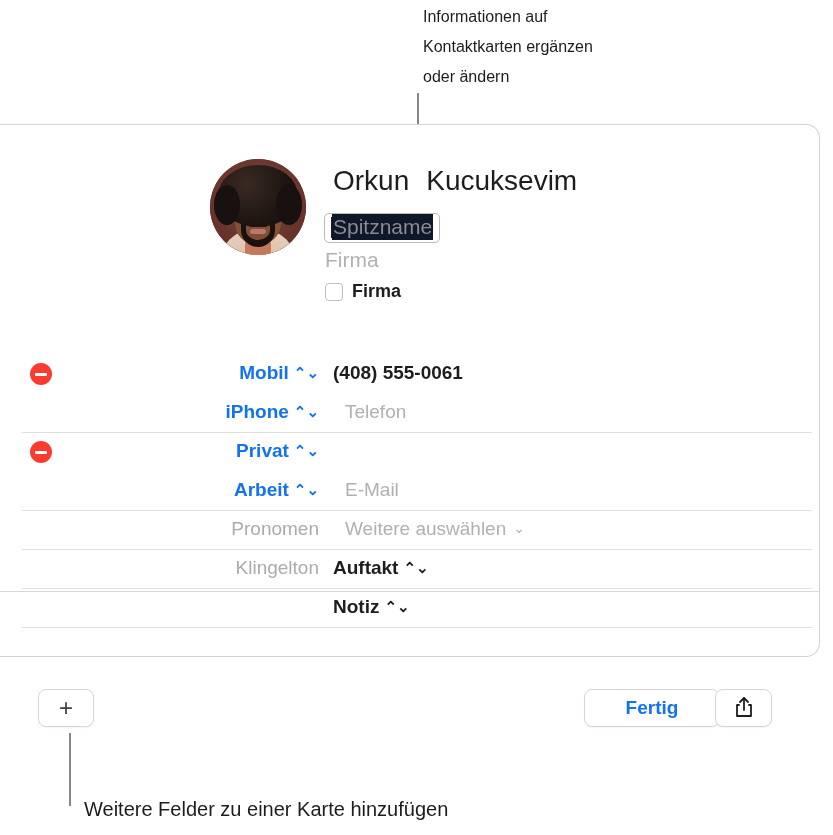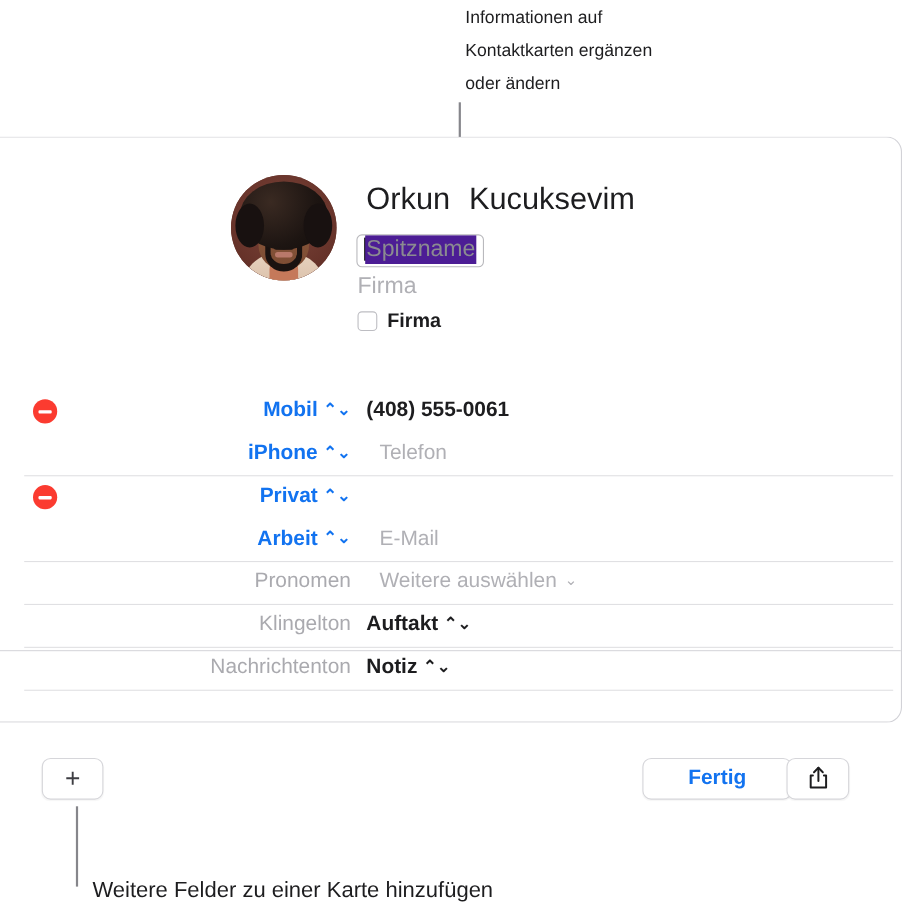--- a/index.html
+++ b/index.html
@@ -172,21 +172,21 @@
   .nickname-field .caret {
     display: inline-block;
     width: 2px; height: 21px;
     background: #1d1d1f;
     vertical-align: -4px;
     margin-right: -1px;
   }
   .nickname-field .sel {
     font-size: 21px;
     color: #8b8b90;
-    background: #4c1d95;
+    background: #0f172a;
     padding: 1px 1px 2px 1px;
   }
 
   .firma-placeholder {
     position: absolute;
     left: 337px; top: 123px;
     font-size: 21px;
     color: #b0b0b5;
   }
 
@@ -394,21 +394,20 @@
       </div>
 
       <div class="row">
         <span class="sepline" style="top:0"></span>
         <span class="label gray">Klingelton</span>
         <span class="value plain"><span>Auftakt</span><span class="stp">⌃⌄</span></span>
       </div>
 
       <div class="row">
         <span class="sepline" style="top:0"></span>
-        <span class="label gray">Nachrichtenton</span>
         <span class="value plain"><span>Notiz</span><span class="stp">⌃⌄</span></span>
       </div>
 
       <div class="row">
         <span class="sepline" style="top:0"></span>
       </div>
     </div>
 
     <div class="footer-divider"></div>
 

